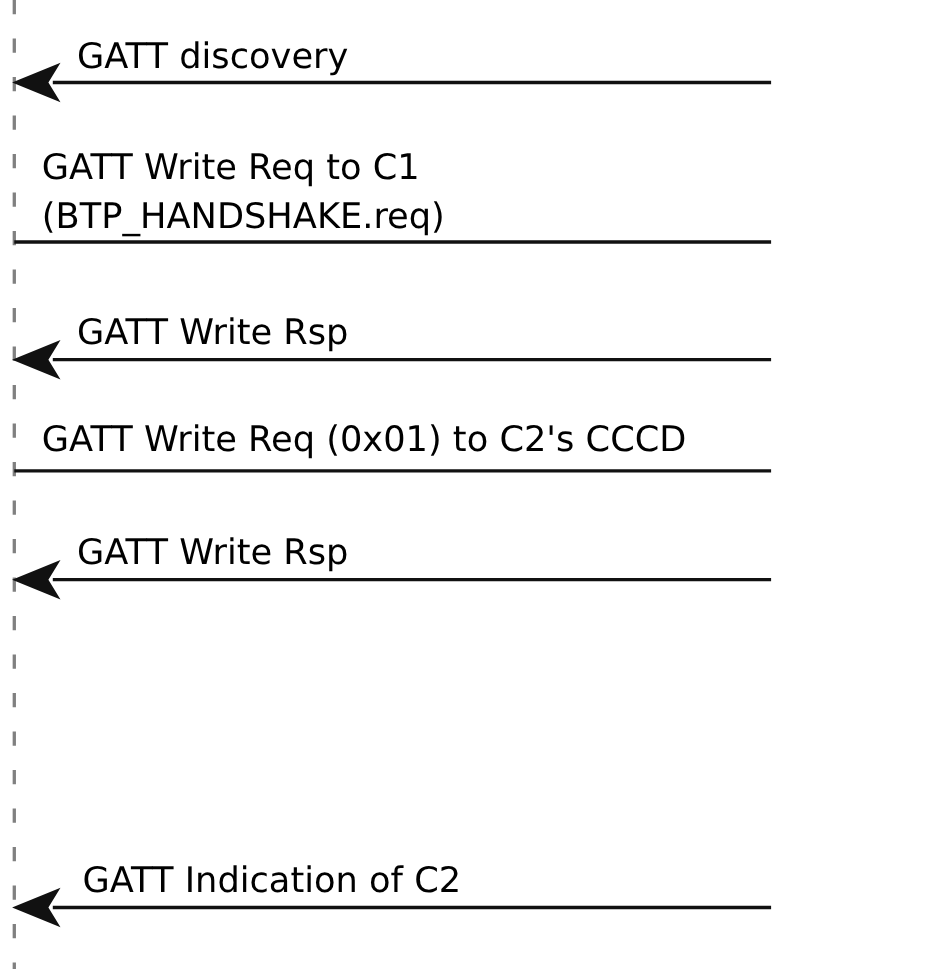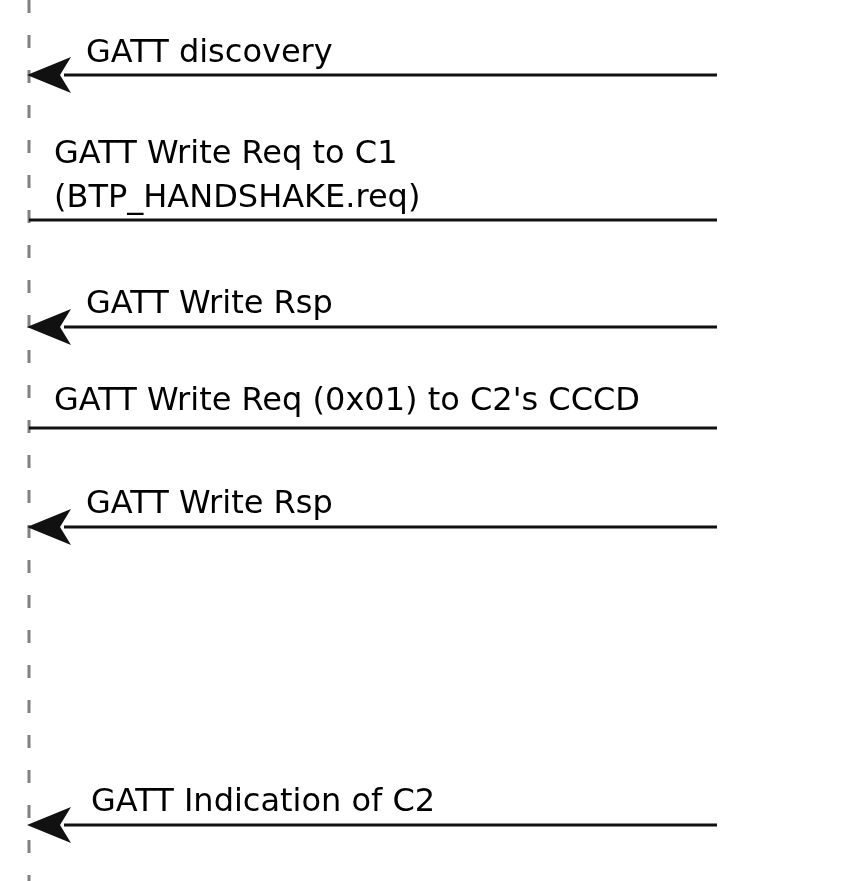--- a/index.html
+++ b/index.html
@@ -10,21 +10,20 @@
   }
   body {
     font-family: "DejaVu Sans", sans-serif;
   }
   #diagram-root {
     position: relative;
     width: 701px;
     height: 881px;
     background: #ffffff;
     overflow: hidden;
-    margin-left: 16px;
   }
   #diagram-svg {
     position: absolute;
     top: 0;
     left: 0;
     width: 848px;
     height: 881px;
     display: block;
   }
   .lifeline {

